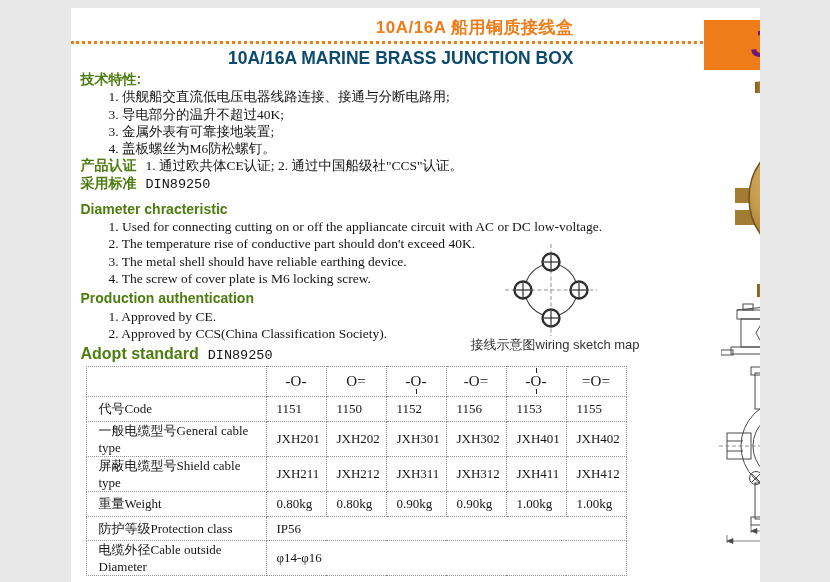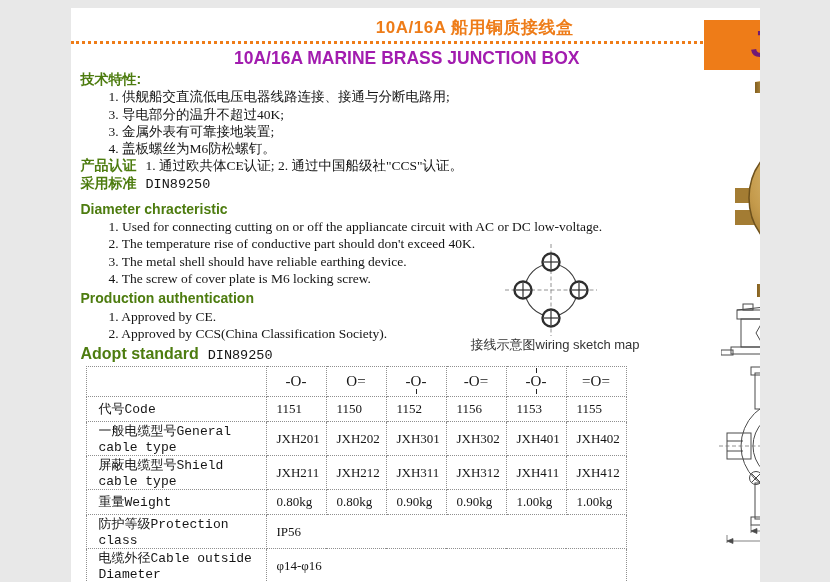--- a/index.html
+++ b/index.html
@@ -13,22 +13,22 @@
   .title-zh {
     position:absolute; top:8px; right:186px;
     font:bold 17px "Liberation Sans", sans-serif; color:#EE7C18;
     letter-spacing:.5px; white-space:nowrap;
   }
   .dotline {
     position:absolute; top:33px; left:0; width:650px; height:0;
     border-top:3px dotted #EE7C18;
   }
   .title-en {
-    position:absolute; top:40px; right:180px;
-    font:bold 17.5px "Liberation Sans", sans-serif; color:#a21caf;
+    position:absolute; top:40px; right:186px;
+    font:bold 17.5px "Liberation Sans", sans-serif; color:#0c4a6e;
     white-space:nowrap;
   }
   .badge {
     position:absolute; top:12px; left:633px; width:167px; height:50px;
     background:#EE7C18; color:#701a75; display:flex; align-items:center; justify-content:center;
     font:bold 36px "Liberation Sans", sans-serif; letter-spacing:1px;text-align:right;
   }
   
   .textblock {
     position:absolute; top:63px; left:10px; width:560px;
@@ -48,21 +48,21 @@
     position:absolute; left:400px; top:328px; width:175px;
     font:13px "Liberation Sans", sans-serif; color:#333; white-space:nowrap;
   }
   
   table.spec {
     position:absolute; left:15px; top:358px; width:541px;
     border-collapse:collapse; table-layout:fixed;
     font-family:"Liberation Serif","DejaVu Serif",serif; font-size:13px; color:#151515;
   }
   table.spec td { border:1px dotted #8f8f8f; padding:0 0 0 10px; }
-  table.spec td.lbl { padding-left:12px;font-family:Liberation Mono, monospace; }
+  table.spec td.lbl { padding-left:12px; }
   table.spec tr.hdr td { height:30px; text-align:center; padding:0; font-size:15px; }
   table.spec tr.r td { height:25px; }
   table.spec tr.rs td { height:24px; }
   .sym { position:relative; display:inline-block; line-height:1; }
   .tick { position:absolute; left:50%; width:1px; height:5px; background:#222; }
   .tick.t { top:-6px; } .tick.b { bottom:-5px; }
   
   .photo { position:absolute; left:664px; top:68px; }
   .drawing-side  { position:absolute; left:650px; top:292px; }
   .drawing-front { position:absolute; left:648px; top:357px; }

